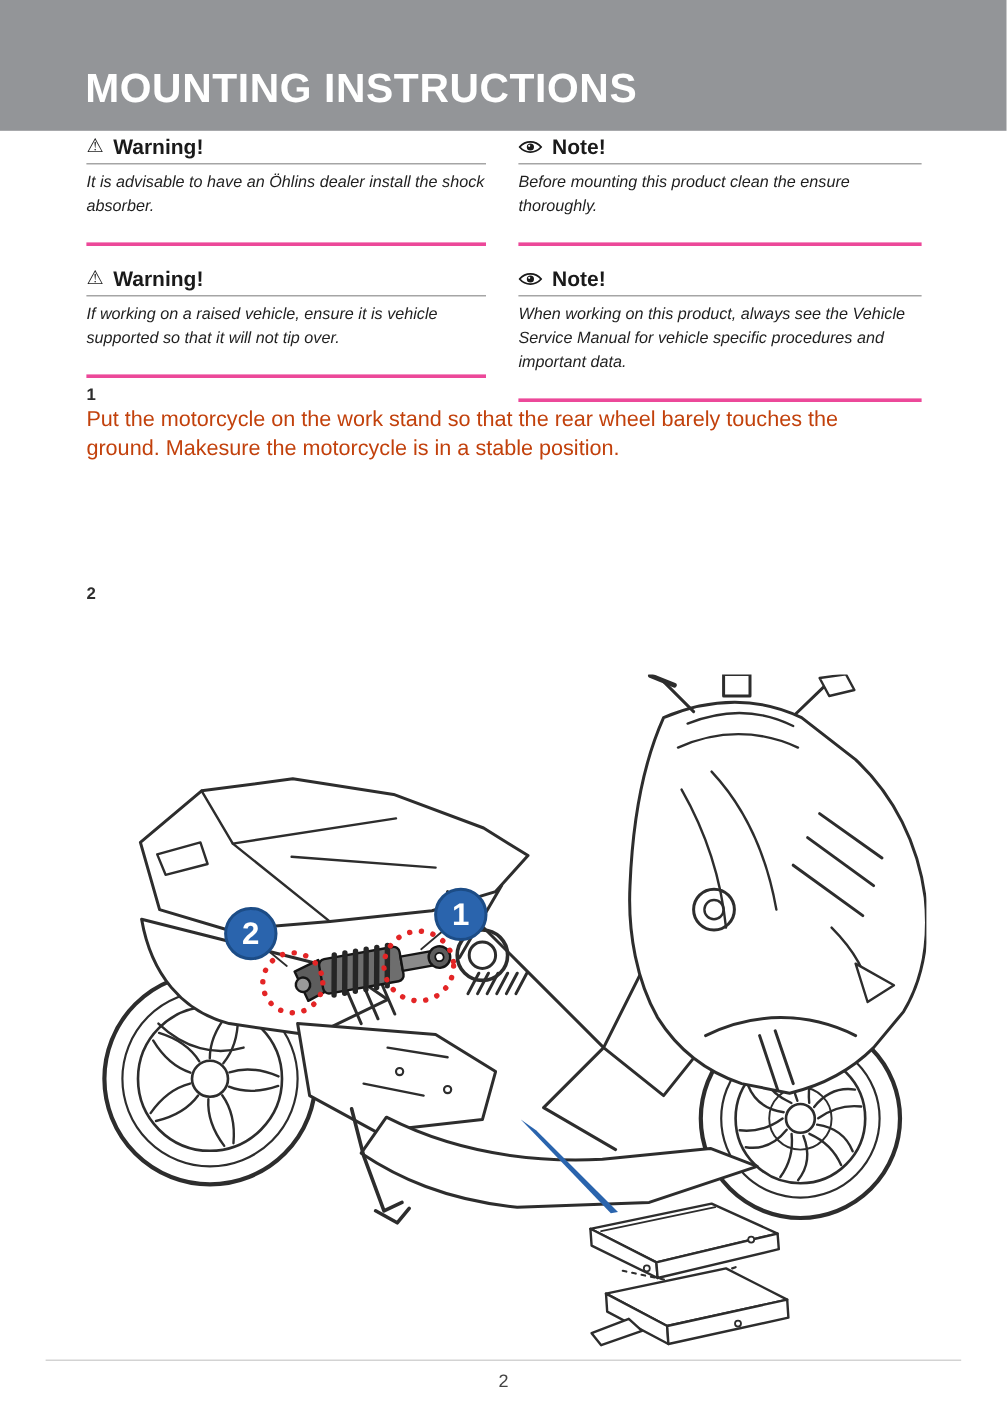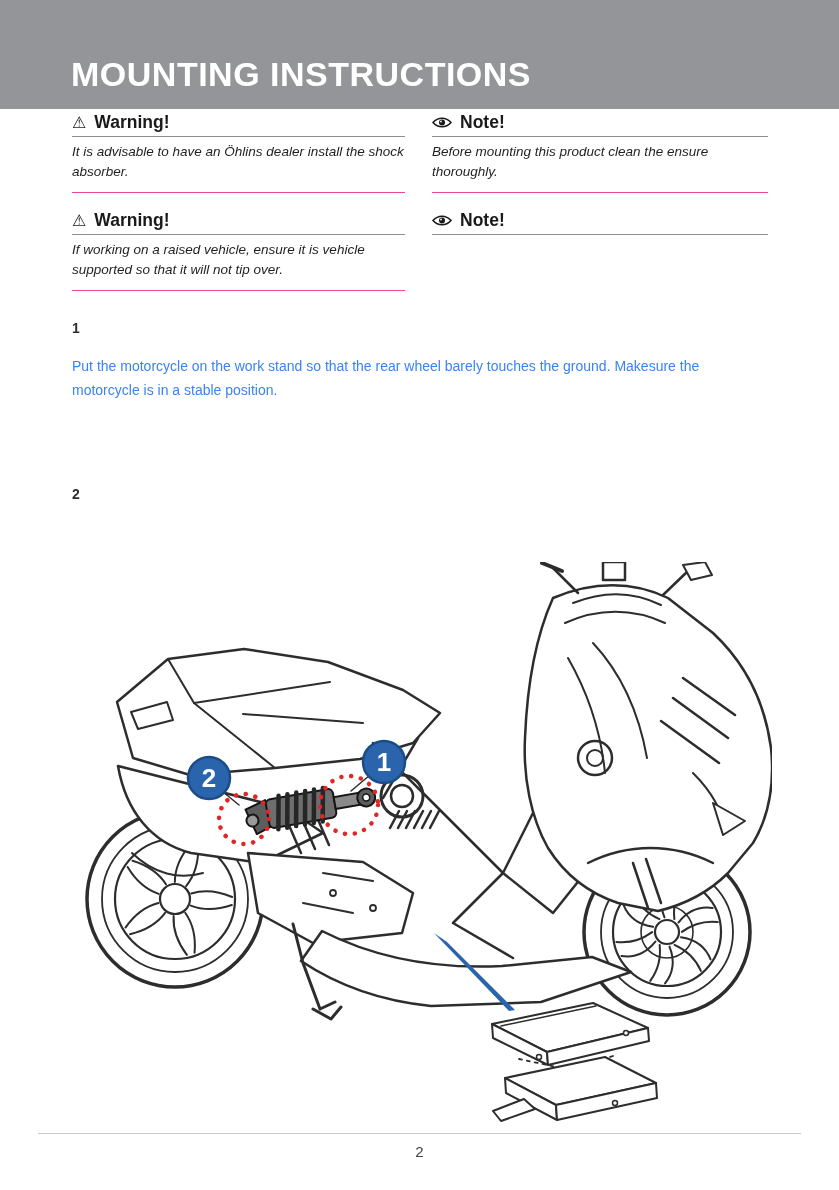--- a/index.html
+++ b/index.html
@@ -23,28 +23,28 @@
   .notice { margin-bottom:17px; }
   .notice-title {
     display:flex; align-items:center; gap:8px;
     font-size:17.5px; font-weight:bold; color:#1a1a1a;
     border-bottom:1px solid #8f8f8f; padding-bottom:3px;
   }
   .notice-title .w-icon { font-weight:normal; font-size:16px; line-height:16px; color:#1a1a1a; }
   .notice-title .eye-wrap { display:inline-flex; align-items:center; }
   .notice-body {
     font-style:italic; font-size:13.5px; line-height:20px; color:#1f1f1f;
-    border-bottom:1px solid #ec4899; padding:5px 0 10px 0;
+    border-bottom:3px solid #ec4899; padding:5px 0 20px 0;
   }
   
   .step { position:absolute; left:72px; width:676px; }
   .step-1 { top:320px; }
   .step-2 { top:486px; }
   .step-num { font-size:14px; font-weight:bold; color:#2e2e2e; }
-  .step-text { margin-top:19px; font-size:14px; line-height:23.5px; color:#3b82f6; }
+  .step-text { margin-top:2px; font-size:18px; line-height:23.5px; color:#c2410c; }
   
   .figure { position:absolute; left:72px; top:562px; width:700px; height:566px; }
   
   .footer-rule { position:absolute; left:38px; right:38px; top:1133px; height:1px; background:#c9c9c9; }
   .page-num { position:absolute; top:1143px; left:0; right:0; text-align:center; font-size:15px; color:#444444; }
 </style>
 </head>
 <body>
 
 <div class="page">
@@ -89,20 +89,21 @@
         <div class="notice-title">
           <span class="eye-wrap">
             <svg width="20" height="13" viewBox="0 0 20 13">
               <path d="M1,6.5 C6,0.8 14,0.8 19,6.5 C14,12.2 6,12.2 1,6.5 Z" fill="none" stroke="#1a1a1a" stroke-width="1.5"></path>
               <circle cx="10" cy="6.5" r="3" fill="#1a1a1a"></circle>
               <circle cx="9" cy="5.5" r="0.9" fill="#ffffff"></circle>
             </svg>
           </span>
           <span>Note!</span>
         </div>
+        <div class="notice-body">When working on this product, always see the Vehicle Service Manual for vehicle specific procedures and important data.</div>
       </div>
     </div>
   </div>
 
   <div class="step step-1">
     <div class="step-num">1</div>
     <div class="step-text">Put the motorcycle on the work stand so that the rear wheel barely touches the ground. Makesure the motorcycle is in a stable position.</div>
   </div>
   <div class="step step-2">
     <div class="step-num">2</div>

